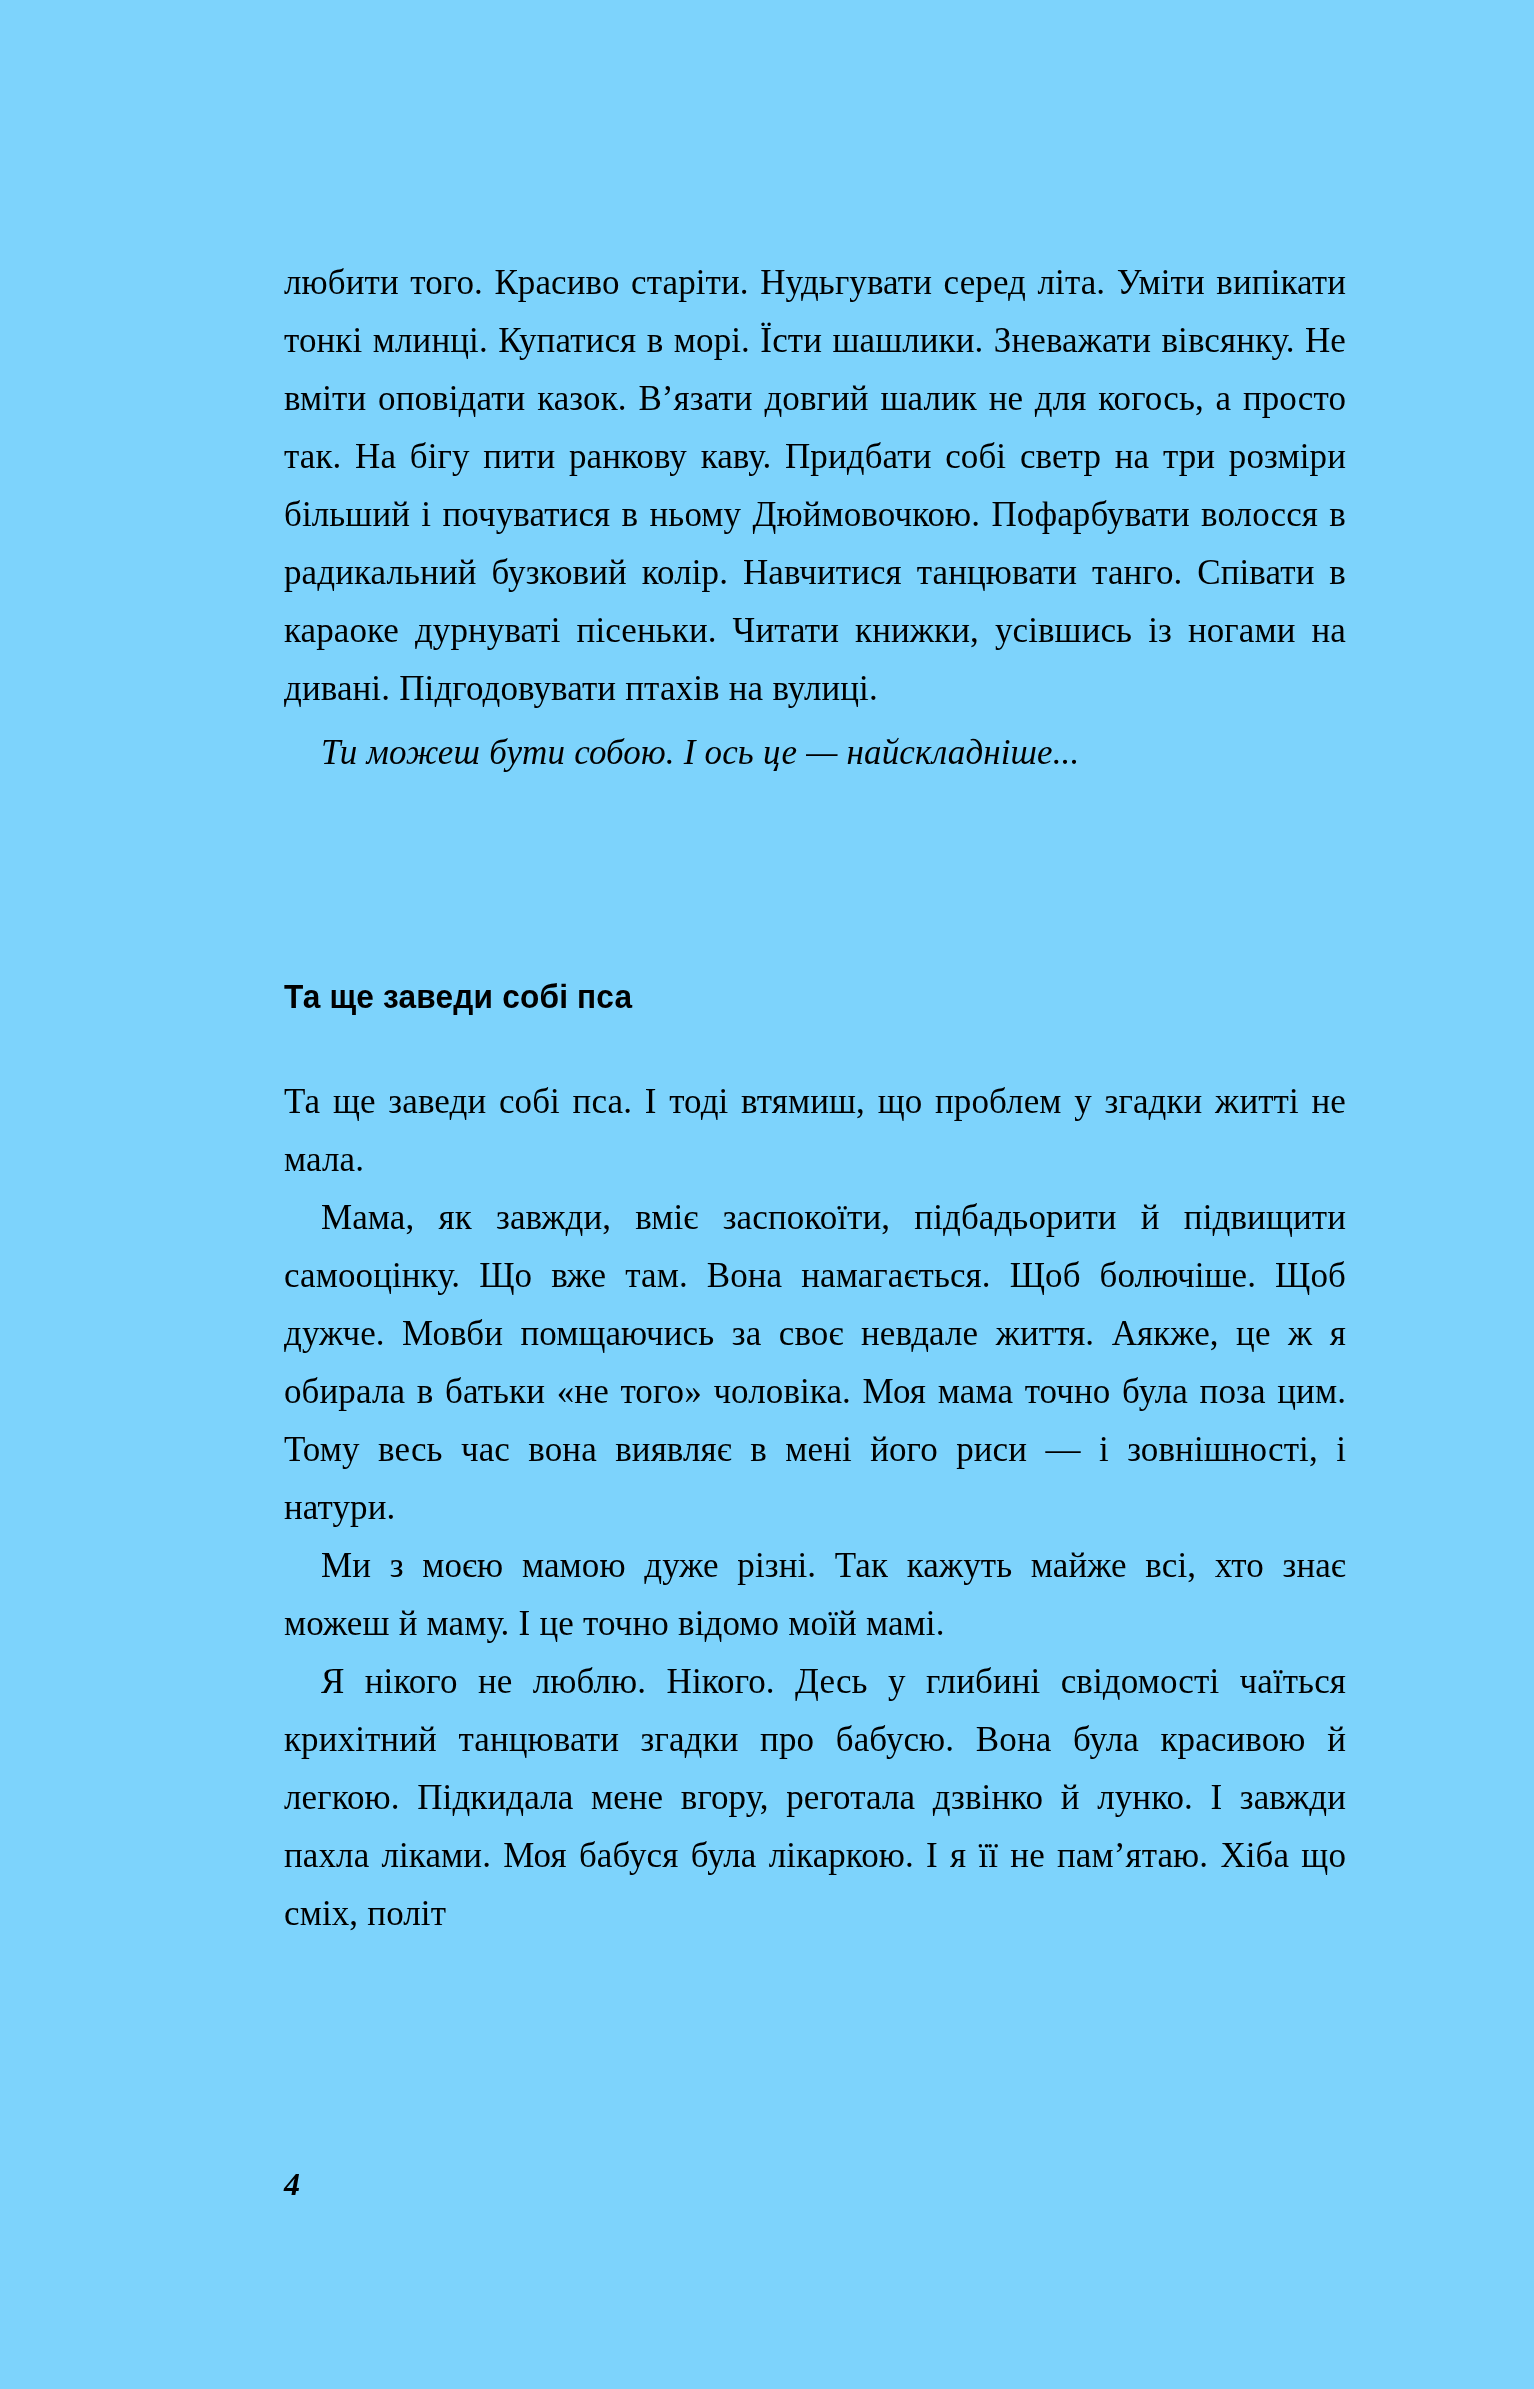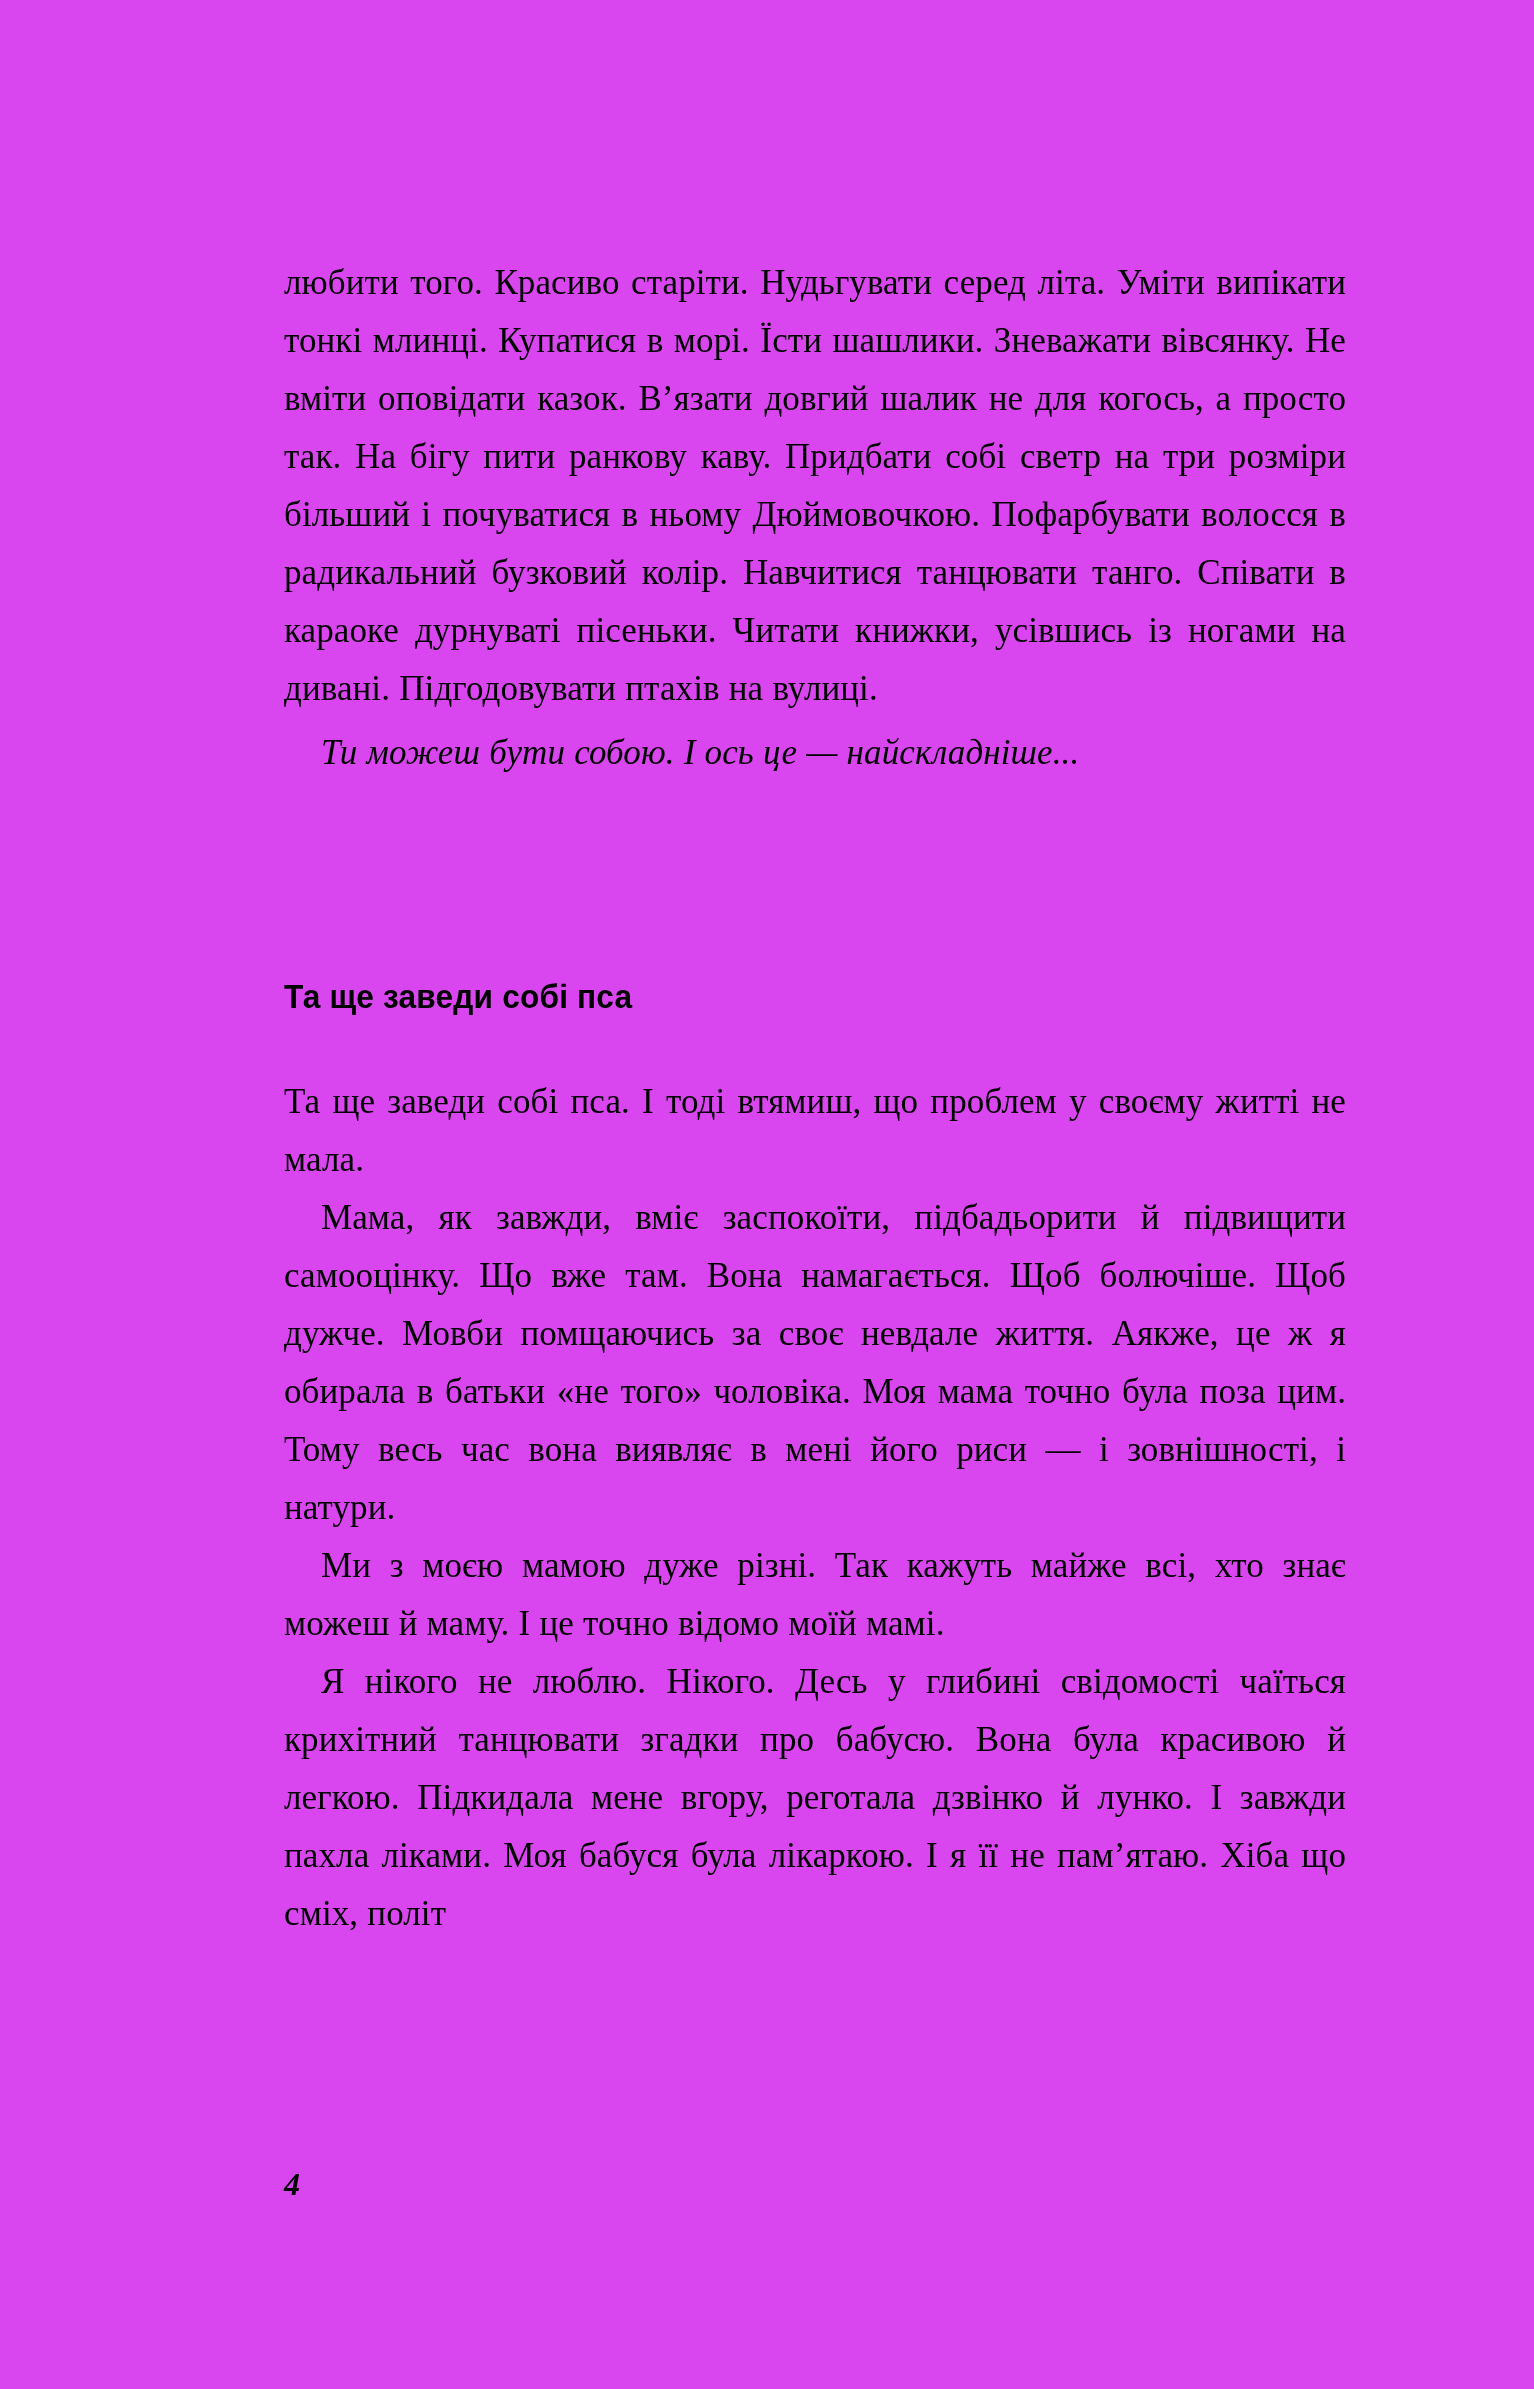--- a/index.html
+++ b/index.html
@@ -13,21 +13,21 @@
     background: #ffffff;
     font-family: "Liberation Serif", "DejaVu Serif", serif;
     color: #000000;
     overflow: hidden;
   }
 
   .page {
     position: relative;
     width: 1535px;
     height: 2389px;
-    background: #d946ef;
+    background: #7dd3fc;
     box-sizing: border-box;
   }
 
   .text-block {
     position: absolute;
     left: 284px;
     top: 254px;
     width: 1062px;
   }
 
@@ -105,21 +105,21 @@
     <div class="gap-after-first"></div>
 
     <p class="para italic">Ти можеш бути собою. І ось це — найскладніше...</p>
 
     <div class="spacer-before-heading"></div>
 
     <h2 class="section-heading">Та ще заведи собі пса</h2>
 
     <div class="spacer-after-heading"></div>
 
-    <p class="para continued">Та ще заведи собі пса. І тоді втямиш, що проблем у своєму житті не мала.</p>
+    <p class="para continued">Та ще заведи собі пса. І тоді втямиш, що проблем у згадки житті не мала.</p>
 
     <p class="para indented">Мама, як завжди, вміє заспокоїти, підбадьорити й підвищити самооцінку. Що вже там. Вона намагається. Щоб болючіше. Щоб дужче. Мовби помщаючись за своє невдале життя. Аякже, це ж я обирала в батьки «не того» чоловіка. Моя мама точно була поза цим. Тому весь час вона виявляє в мені його риси — і зовнішності, і натури.</p>
 
     <p class="para indented">Ми з моєю мамою дуже різні. Так кажуть майже всі, хто знає можеш й маму. І це точно відомо моїй мамі.</p>
 
     <p class="para indented">Я нікого не люблю. Нікого. Десь у глибині свідомості чаїться крихітний танцювати згадки про бабусю. Вона була красивою й легкою. Підкидала мене вгору, реготала дзвінко й лунко. І завжди пахла ліками. Моя бабуся була лікаркою. І я її не пам’ятаю. Хіба що сміх, політ</p>
 
   </div>
 
   <div class="page-number">4</div>

